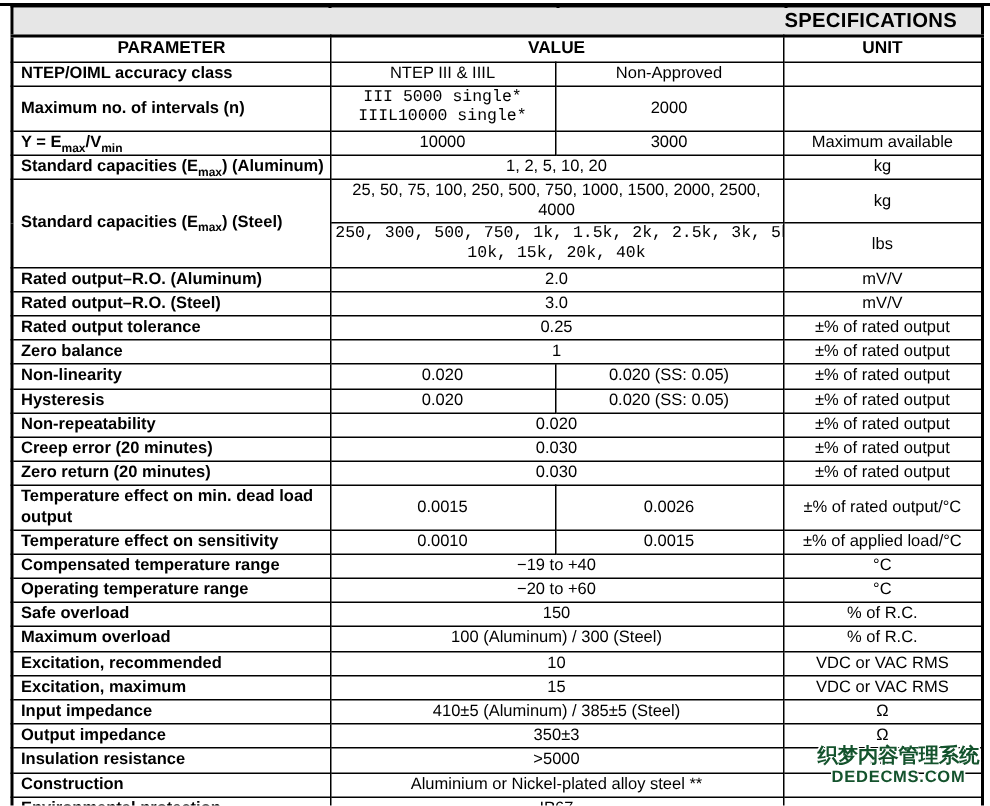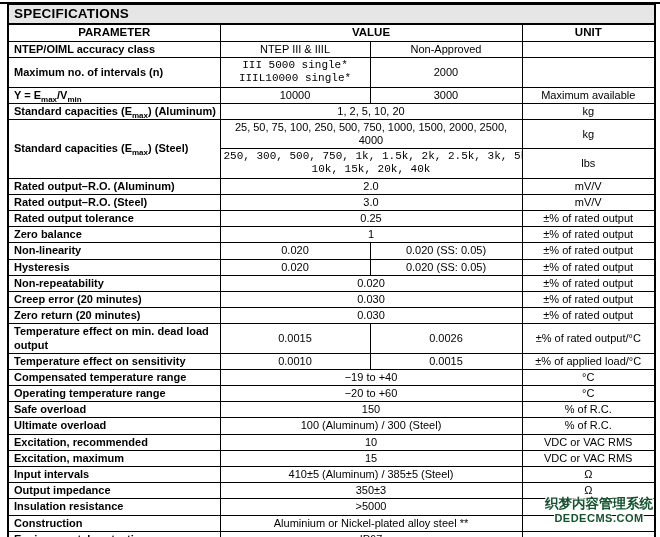--- a/index.html
+++ b/index.html
@@ -18,22 +18,22 @@
   td,th{
     border:1px solid #000;
     font-size:11px;line-height:1.2;
     padding:1px 3px;
     text-align:center;vertical-align:middle;
     overflow:hidden;
   }
   tr{height:16px;}
   tr.title-row{height:17px;}
   tr.title-row td{
-    background:#e6e6e6;text-align:left;font-weight:bold;
-    font-size:13.5px;padding:1px 5px;border-bottom:2px solid #000;
+    background:#e6e6e6;text-align:right;font-weight:bold;
+    font-size:13.5px;padding:1px 16px;border-bottom:2px solid #000;
     letter-spacing:.2px;
   }
   tr.header-row{height:15px;}
   th{font-weight:bold;font-size:11.5px;}
   td.param{text-align:left;font-weight:bold;padding-left:5px;}
   sub{font-size:8px;line-height:0;}
   .two-line div{white-space:nowrap;font-family:Liberation Mono, monospace;}
 
   .watermark{
     position:absolute;right:5px;top:497px;width:112px;text-align:center;
@@ -196,39 +196,39 @@
     <td>°C</td>
   </tr>
 
   <tr>
     <td class="param">Safe overload</td>
     <td colspan="2">150</td>
     <td>% of R.C.</td>
   </tr>
 
   <tr>
-    <td class="param">Ultimate overload</td>
+    <td class="param">Maximum overload</td>
     <td colspan="2">100 (Aluminum) / 300 (Steel)</td>
     <td>% of R.C.</td>
   </tr>
 
   <tr>
     <td class="param">Excitation, recommended</td>
     <td colspan="2">10</td>
     <td>VDC or VAC RMS</td>
   </tr>
 
   <tr>
     <td class="param">Excitation, maximum</td>
     <td colspan="2">15</td>
     <td>VDC or VAC RMS</td>
   </tr>
 
   <tr>
-    <td class="param">Input intervals</td>
+    <td class="param">Input impedance</td>
     <td colspan="2">410±5 (Aluminum) / 385±5 (Steel)</td>
     <td>Ω</td>
   </tr>
 
   <tr>
     <td class="param">Output impedance</td>
     <td colspan="2">350±3</td>
     <td>Ω</td>
   </tr>
 

